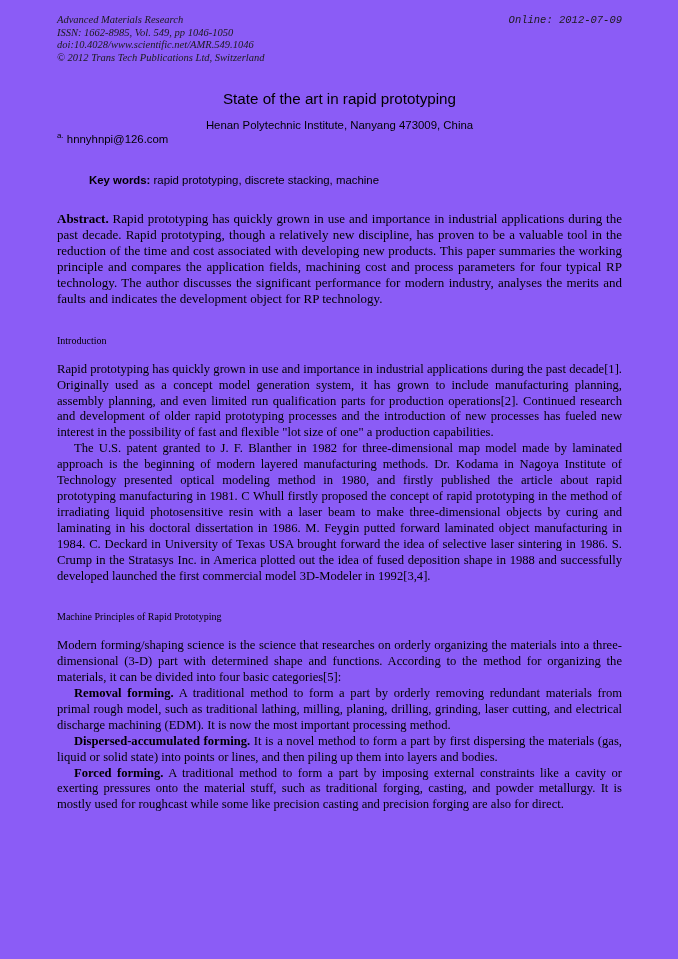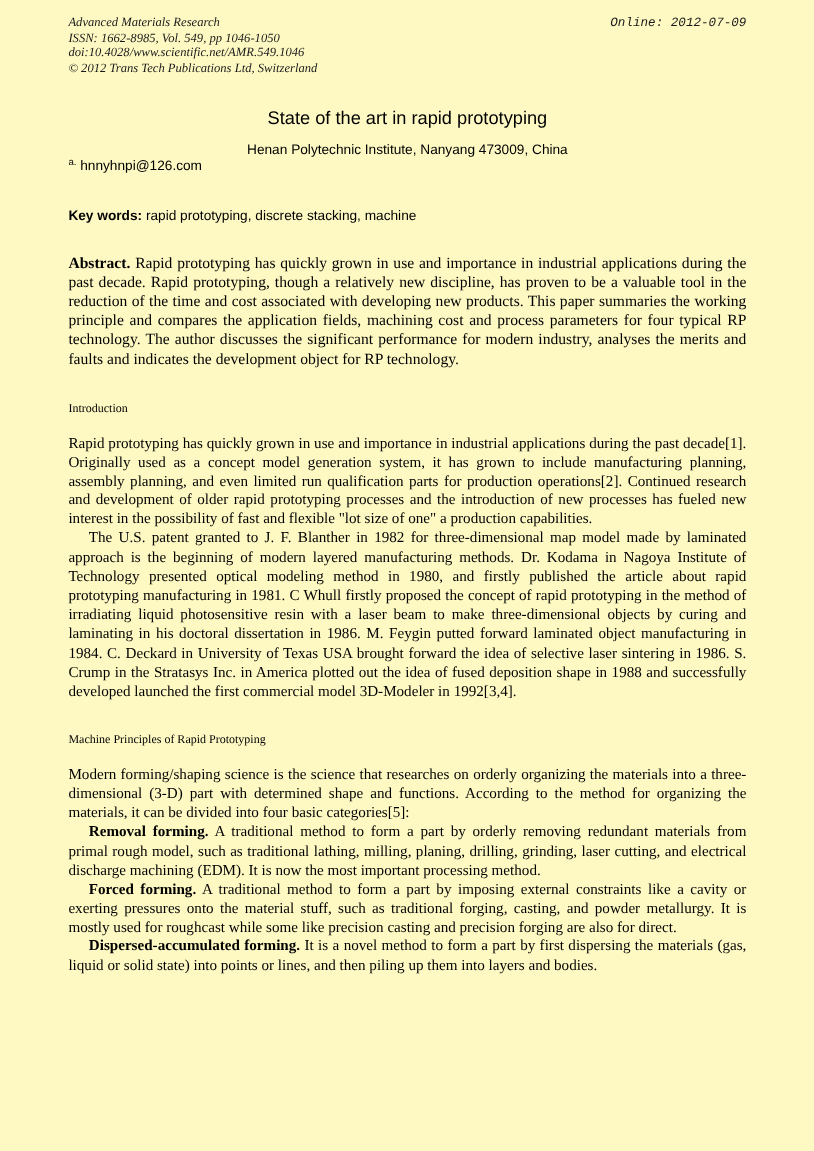--- a/index.html
+++ b/index.html
@@ -4,21 +4,21 @@
 <style>
   html, body {
     margin: 0;
     padding: 0;
     background: #f0f0f0;
   }
   .page {
     position: relative;
     width: 678px;
     height: 959px;
-    background: #fef9c3;
+    background: #8b5cf6;
     overflow: hidden;
     box-sizing: border-box;
   }
   .content {
     position: absolute;
     left: 57px;
     top: 14px;
     width: 565px;
   }
 
@@ -95,20 +95,21 @@
   
   .keywords {
     font-family: "Liberation Sans", "DejaVu Sans", sans-serif;
     font-size: 11.4px;
     line-height: 14px;
     color: #000;
     margin-top: 27px;
   }
   .keywords .kw-label {
     font-weight: bold;
+    margin-left: 32px;
   }
 
   
   .body-text {
     font-family: Liberation Serif, serif;
     font-size: 13px;
     line-height: 15.9px;
     color: #000;
     text-align: justify;
     text-justify: inter-word;
@@ -182,22 +183,22 @@
 
     <div>
       <div class="section-heading machine">Machine Principles of Rapid Prototyping</div>
       <div class="para first-after-heading">Modern forming/shaping science is the science that researches on orderly organizing the materials into a three-dimensional (3-D) part with determined shape and functions. According to the method for organizing the materials, it can be divided into four basic categories[5]:</div>
 
       <div class="para term">
         <span class="lead">Removal forming.</span><span>   A traditional method to form a part by orderly removing redundant materials from primal rough model, such as traditional lathing, milling, planing, drilling, grinding, laser cutting, and electrical discharge machining (EDM). It is now the most important processing method.</span>
       </div>
 
       <div class="para term">
+        <span class="lead">Dispersed-accumulated forming.</span><span> It is a novel method to form a part by first dispersing the materials (gas, liquid or solid state) into points or lines, and then piling up them into layers and bodies.</span>
+      </div>
+
+      <div class="para term">
         <span class="lead">Forced forming.</span><span>   A traditional method to form a part by imposing external constraints like a cavity or exerting pressures onto the material stuff, such as traditional forging, casting, and powder metallurgy. It is mostly used for roughcast while some like precision casting and precision forging are also for direct.</span>
       </div>
-
-      <div class="para term">
-        <span class="lead">Dispersed-accumulated forming.</span><span> It is a novel method to form a part by first dispersing the materials (gas, liquid or solid state) into points or lines, and then piling up them into layers and bodies.</span>
-      </div>
     </div>
 
   </div>
 </div>
 
 </body></html>

